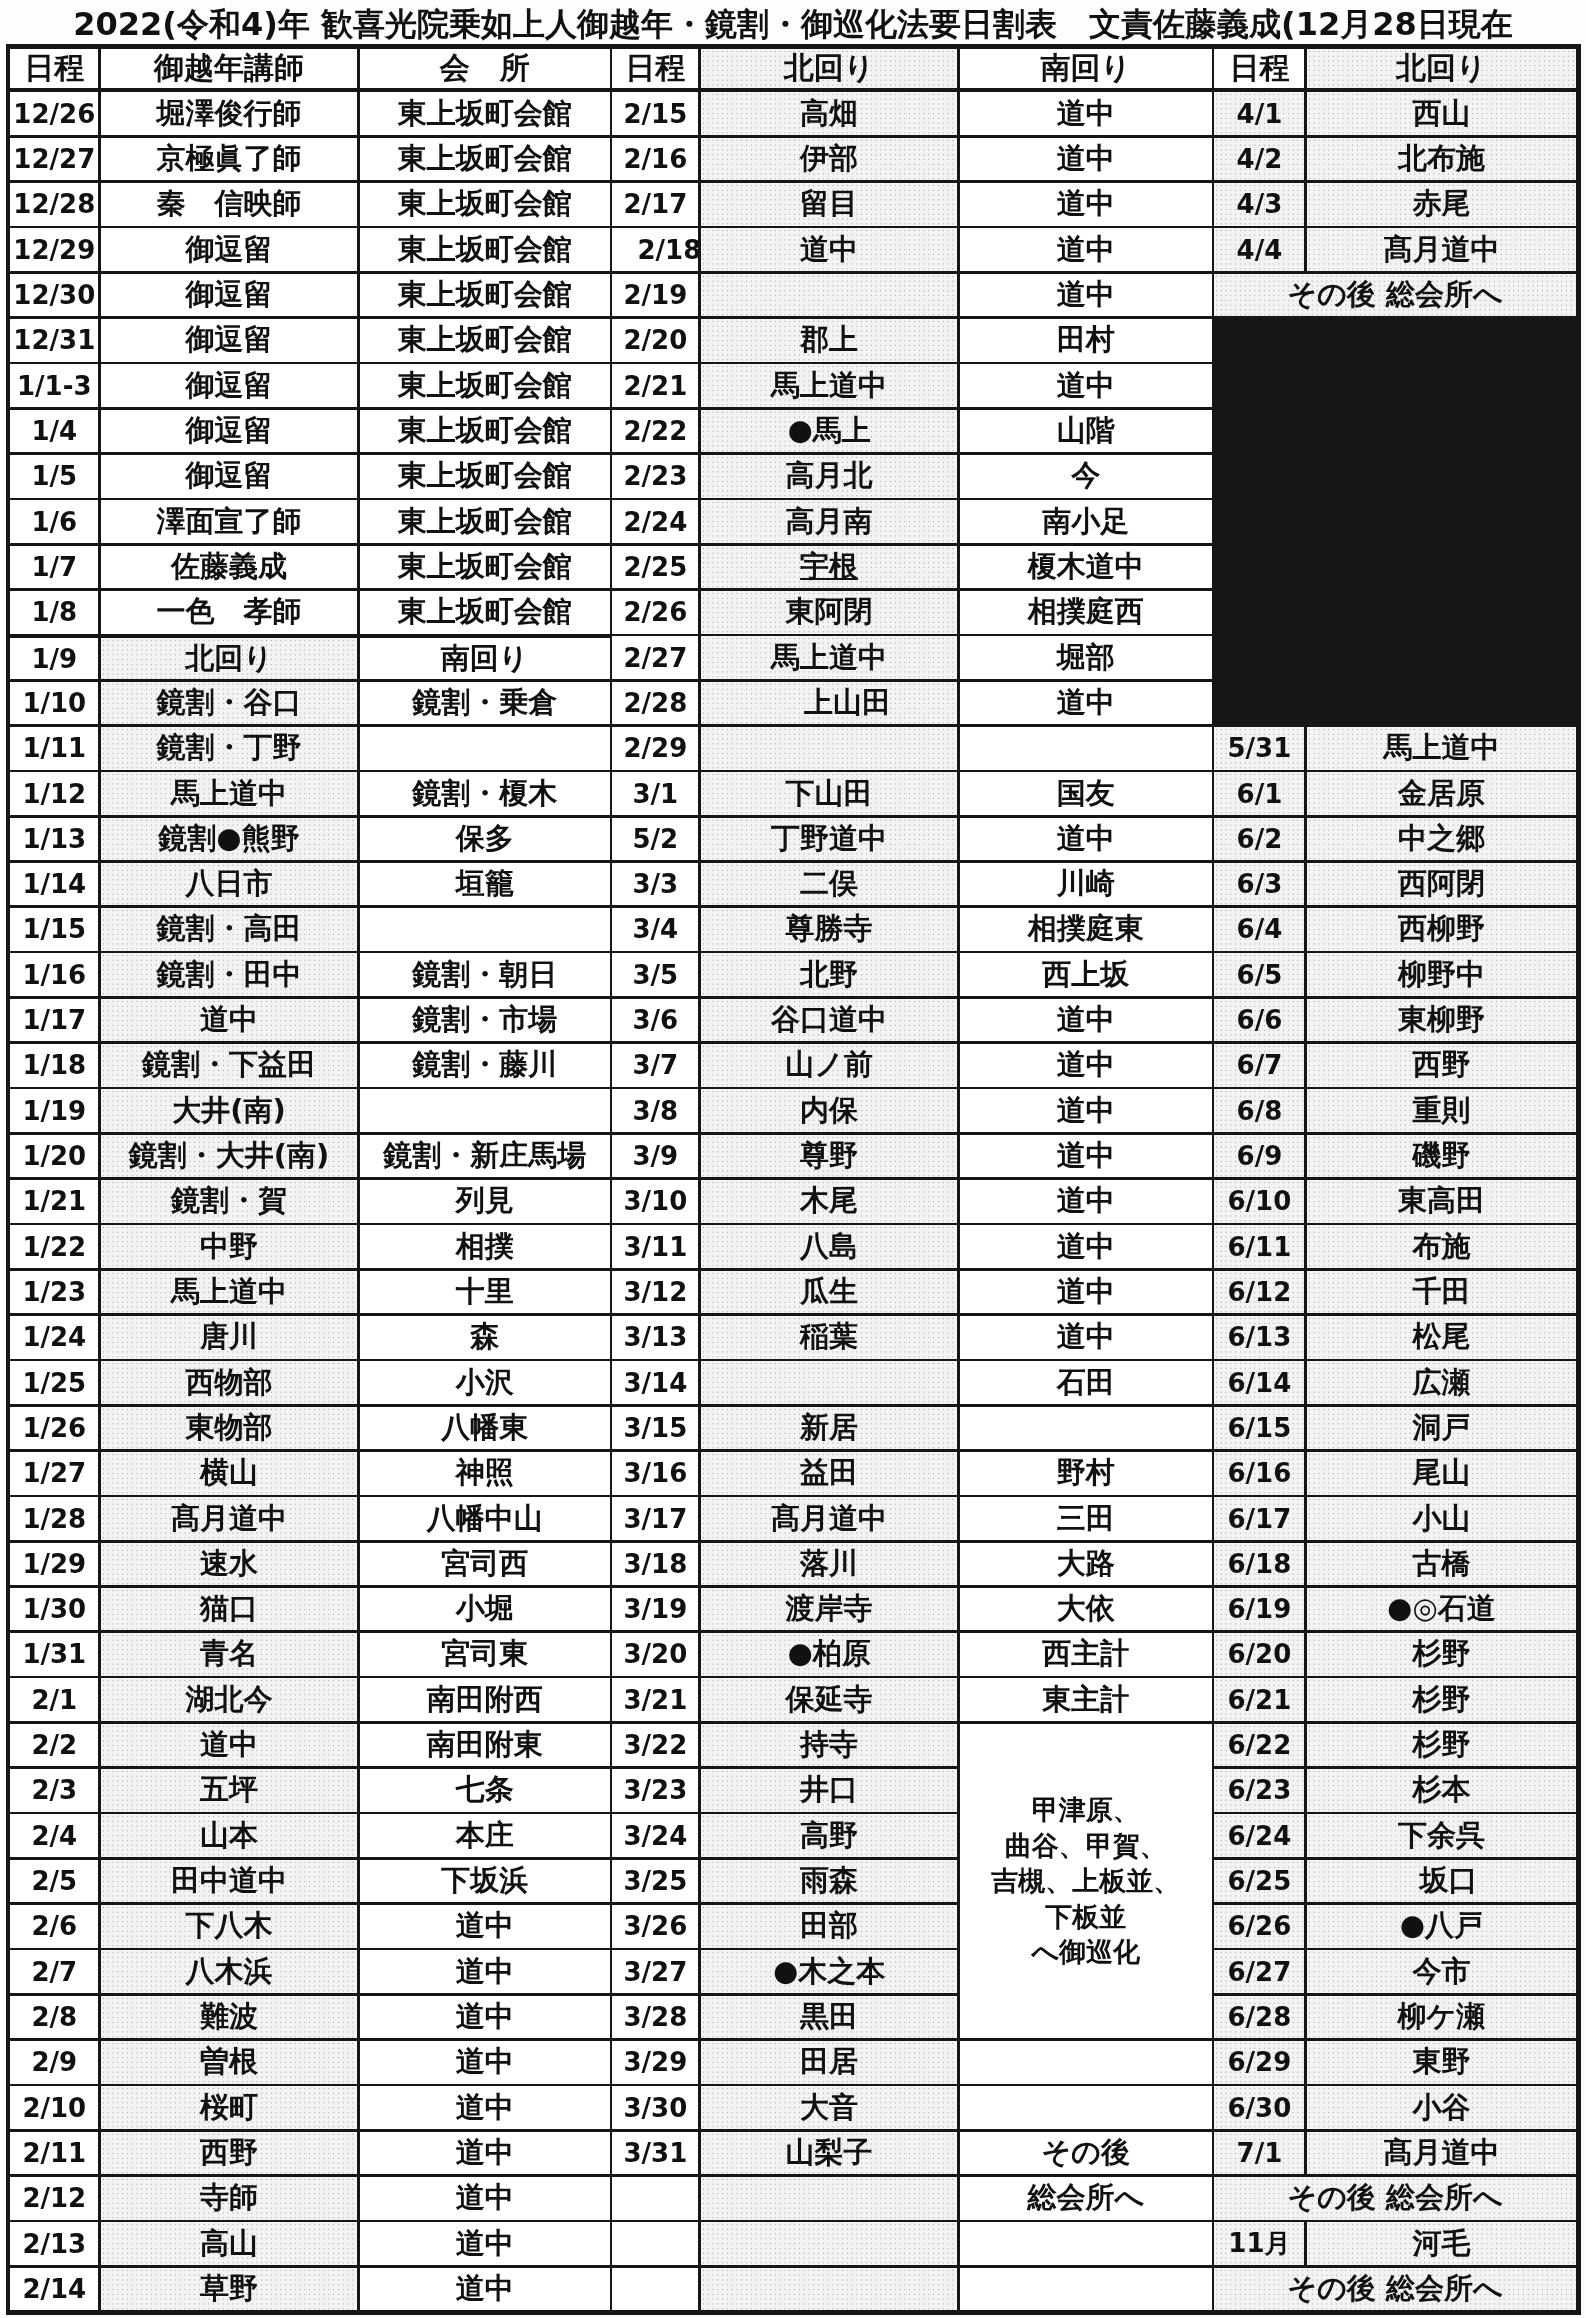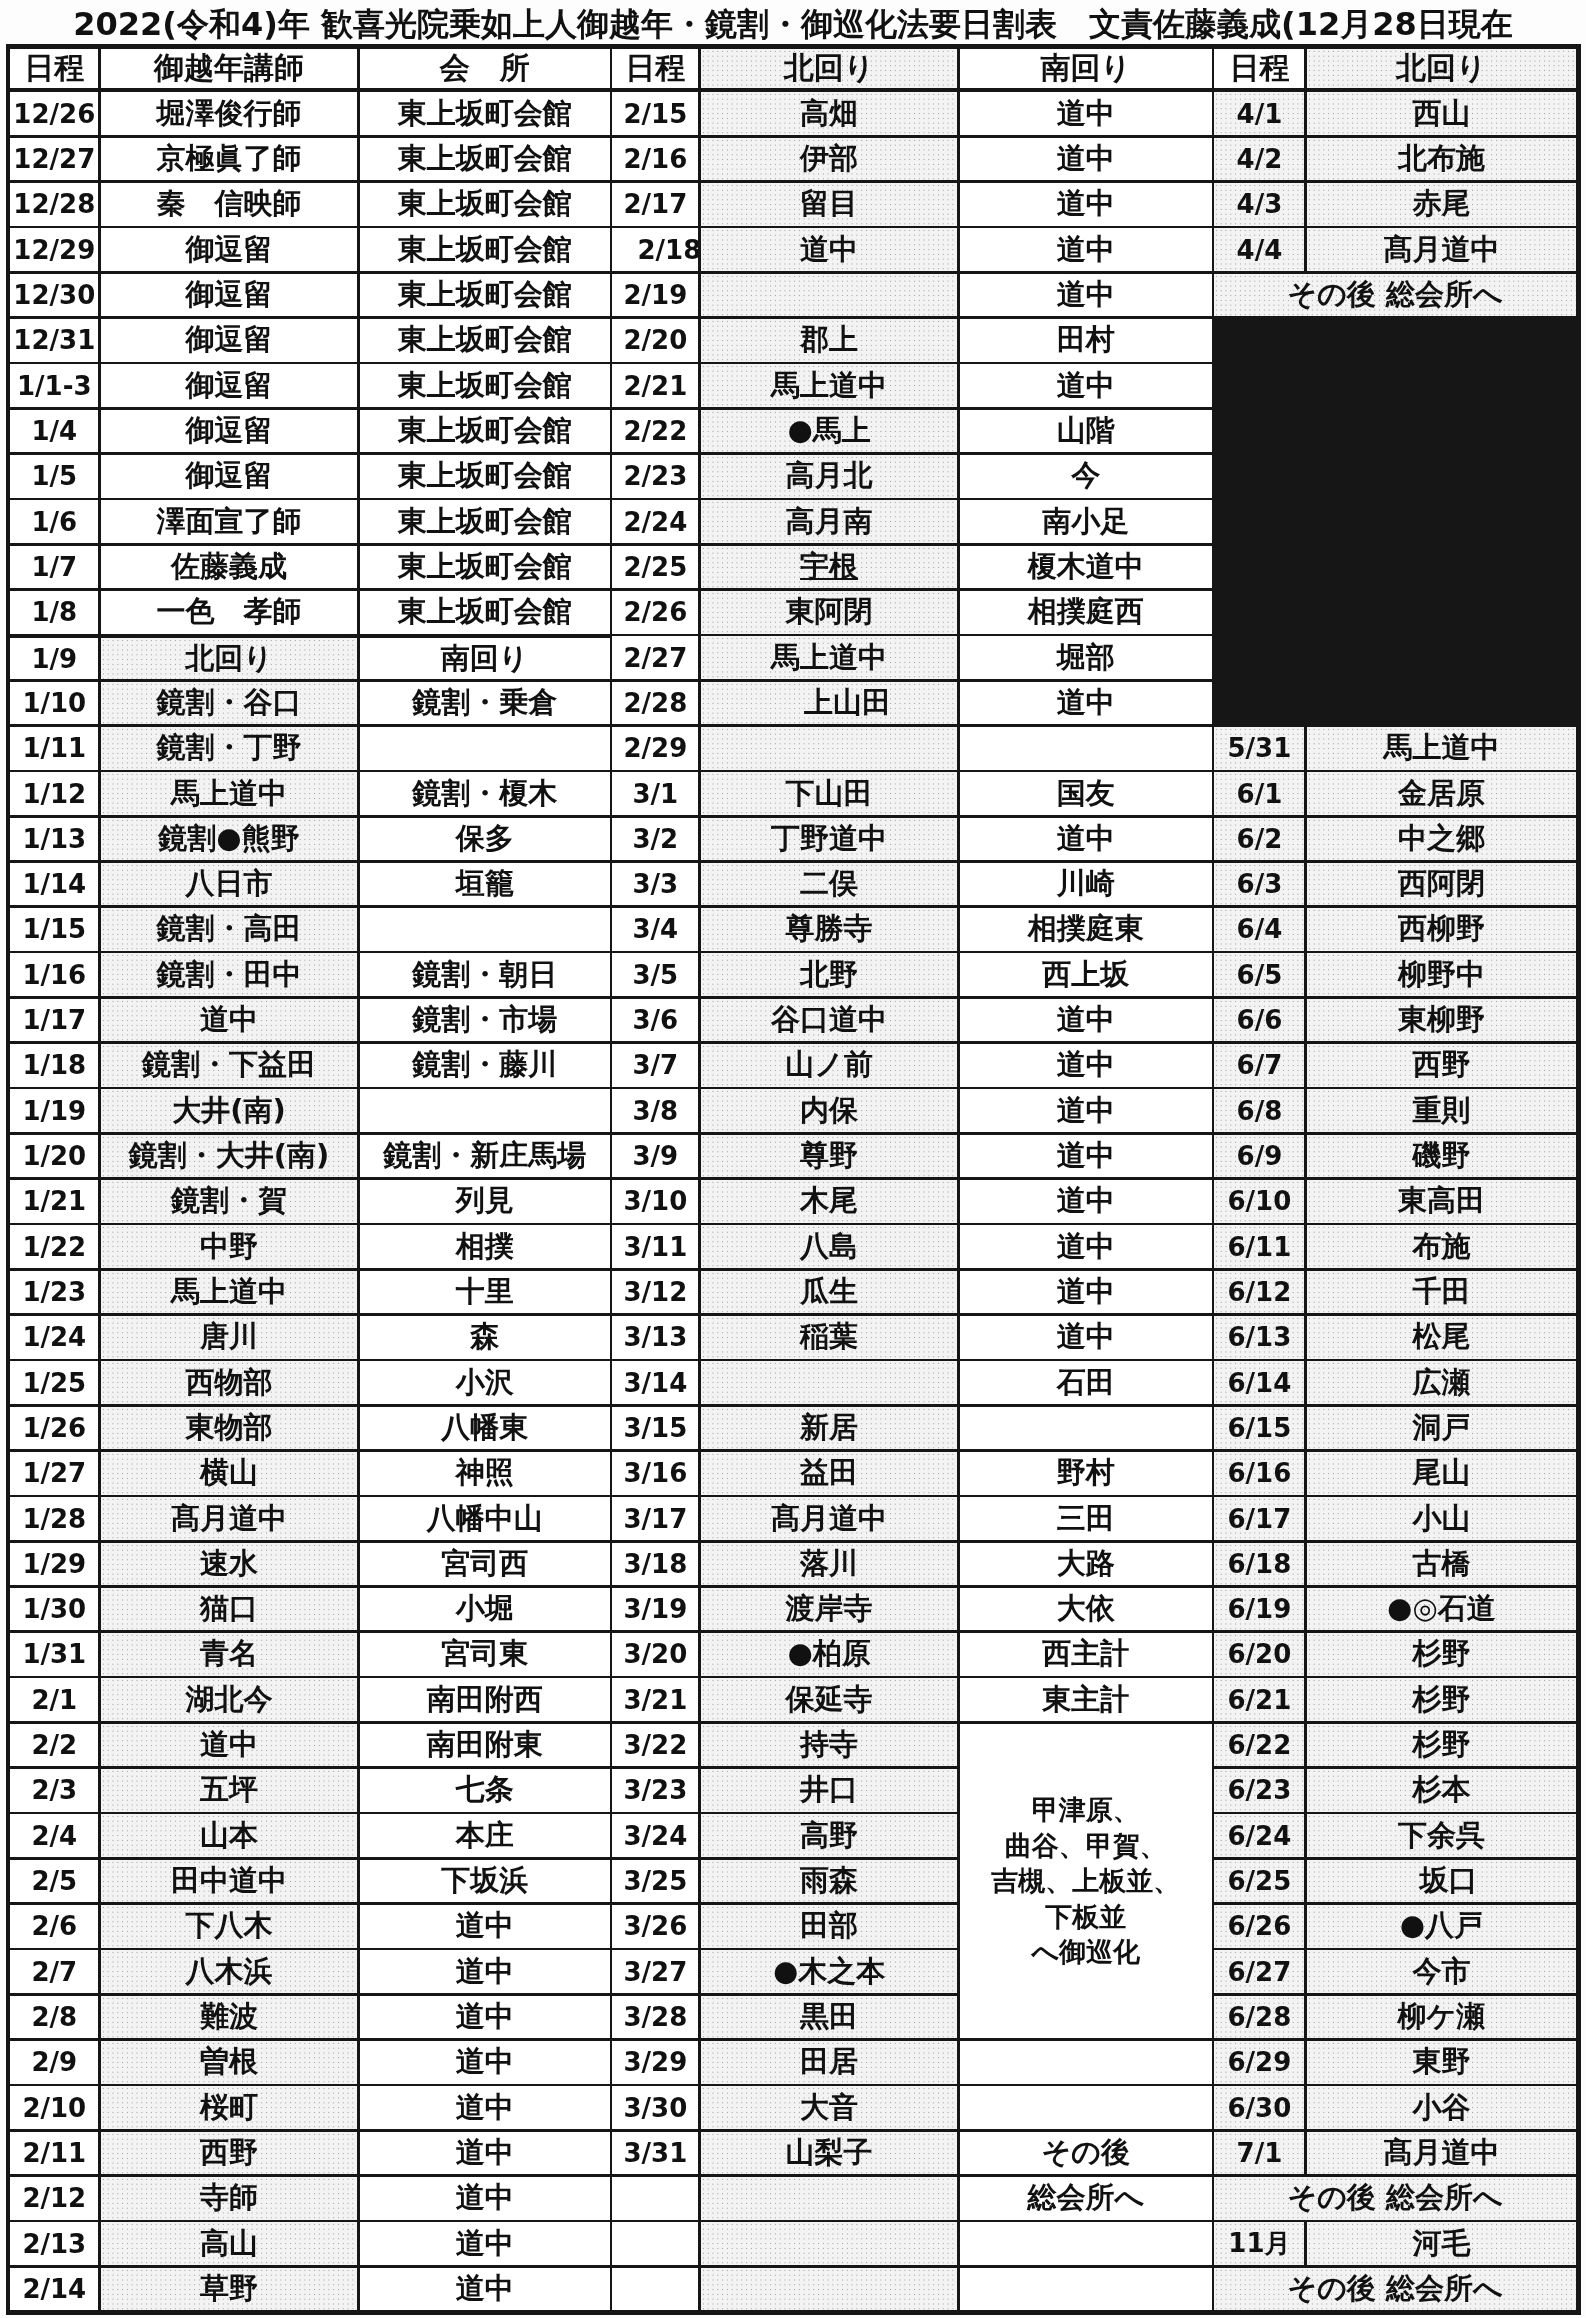--- a/index.html
+++ b/index.html
@@ -258,21 +258,21 @@
       <div class="c val" style="grid-area: 14 / 6;">堀部</div>
       <div class="c date" style="grid-area: 15 / 4;">2/28</div>
       <div class="c val sh" style="grid-area: 15 / 5; padding-left: 37px;">上山田</div>
       <div class="c val" style="grid-area: 15 / 6;">道中</div>
       <div class="c date" style="grid-area: 16 / 4;">2/29</div>
       <div class="c val sh" style="grid-area: 16 / 5;"></div>
       <div class="c val" style="grid-area: 16 / 6;"></div>
       <div class="c date" style="grid-area: 17 / 4;">3/1</div>
       <div class="c val sh" style="grid-area: 17 / 5;">下山田</div>
       <div class="c val" style="grid-area: 17 / 6;">国友</div>
-      <div class="c date" style="grid-area: 18 / 4;">3/2</div>
+      <div class="c date" style="grid-area: 18 / 4;">5/2</div>
       <div class="c val sh" style="grid-area: 18 / 5;">丁野道中</div>
       <div class="c val" style="grid-area: 18 / 6;">道中</div>
       <div class="c date" style="grid-area: 19 / 4;">3/3</div>
       <div class="c val sh" style="grid-area: 19 / 5;">二俣</div>
       <div class="c val" style="grid-area: 19 / 6;">川崎</div>
       <div class="c date" style="grid-area: 20 / 4;">3/4</div>
       <div class="c val sh" style="grid-area: 20 / 5;">尊勝寺</div>
       <div class="c val" style="grid-area: 20 / 6;">相撲庭東</div>
       <div class="c date" style="grid-area: 21 / 4;">3/5</div>
       <div class="c val sh" style="grid-area: 21 / 5;">北野</div>

